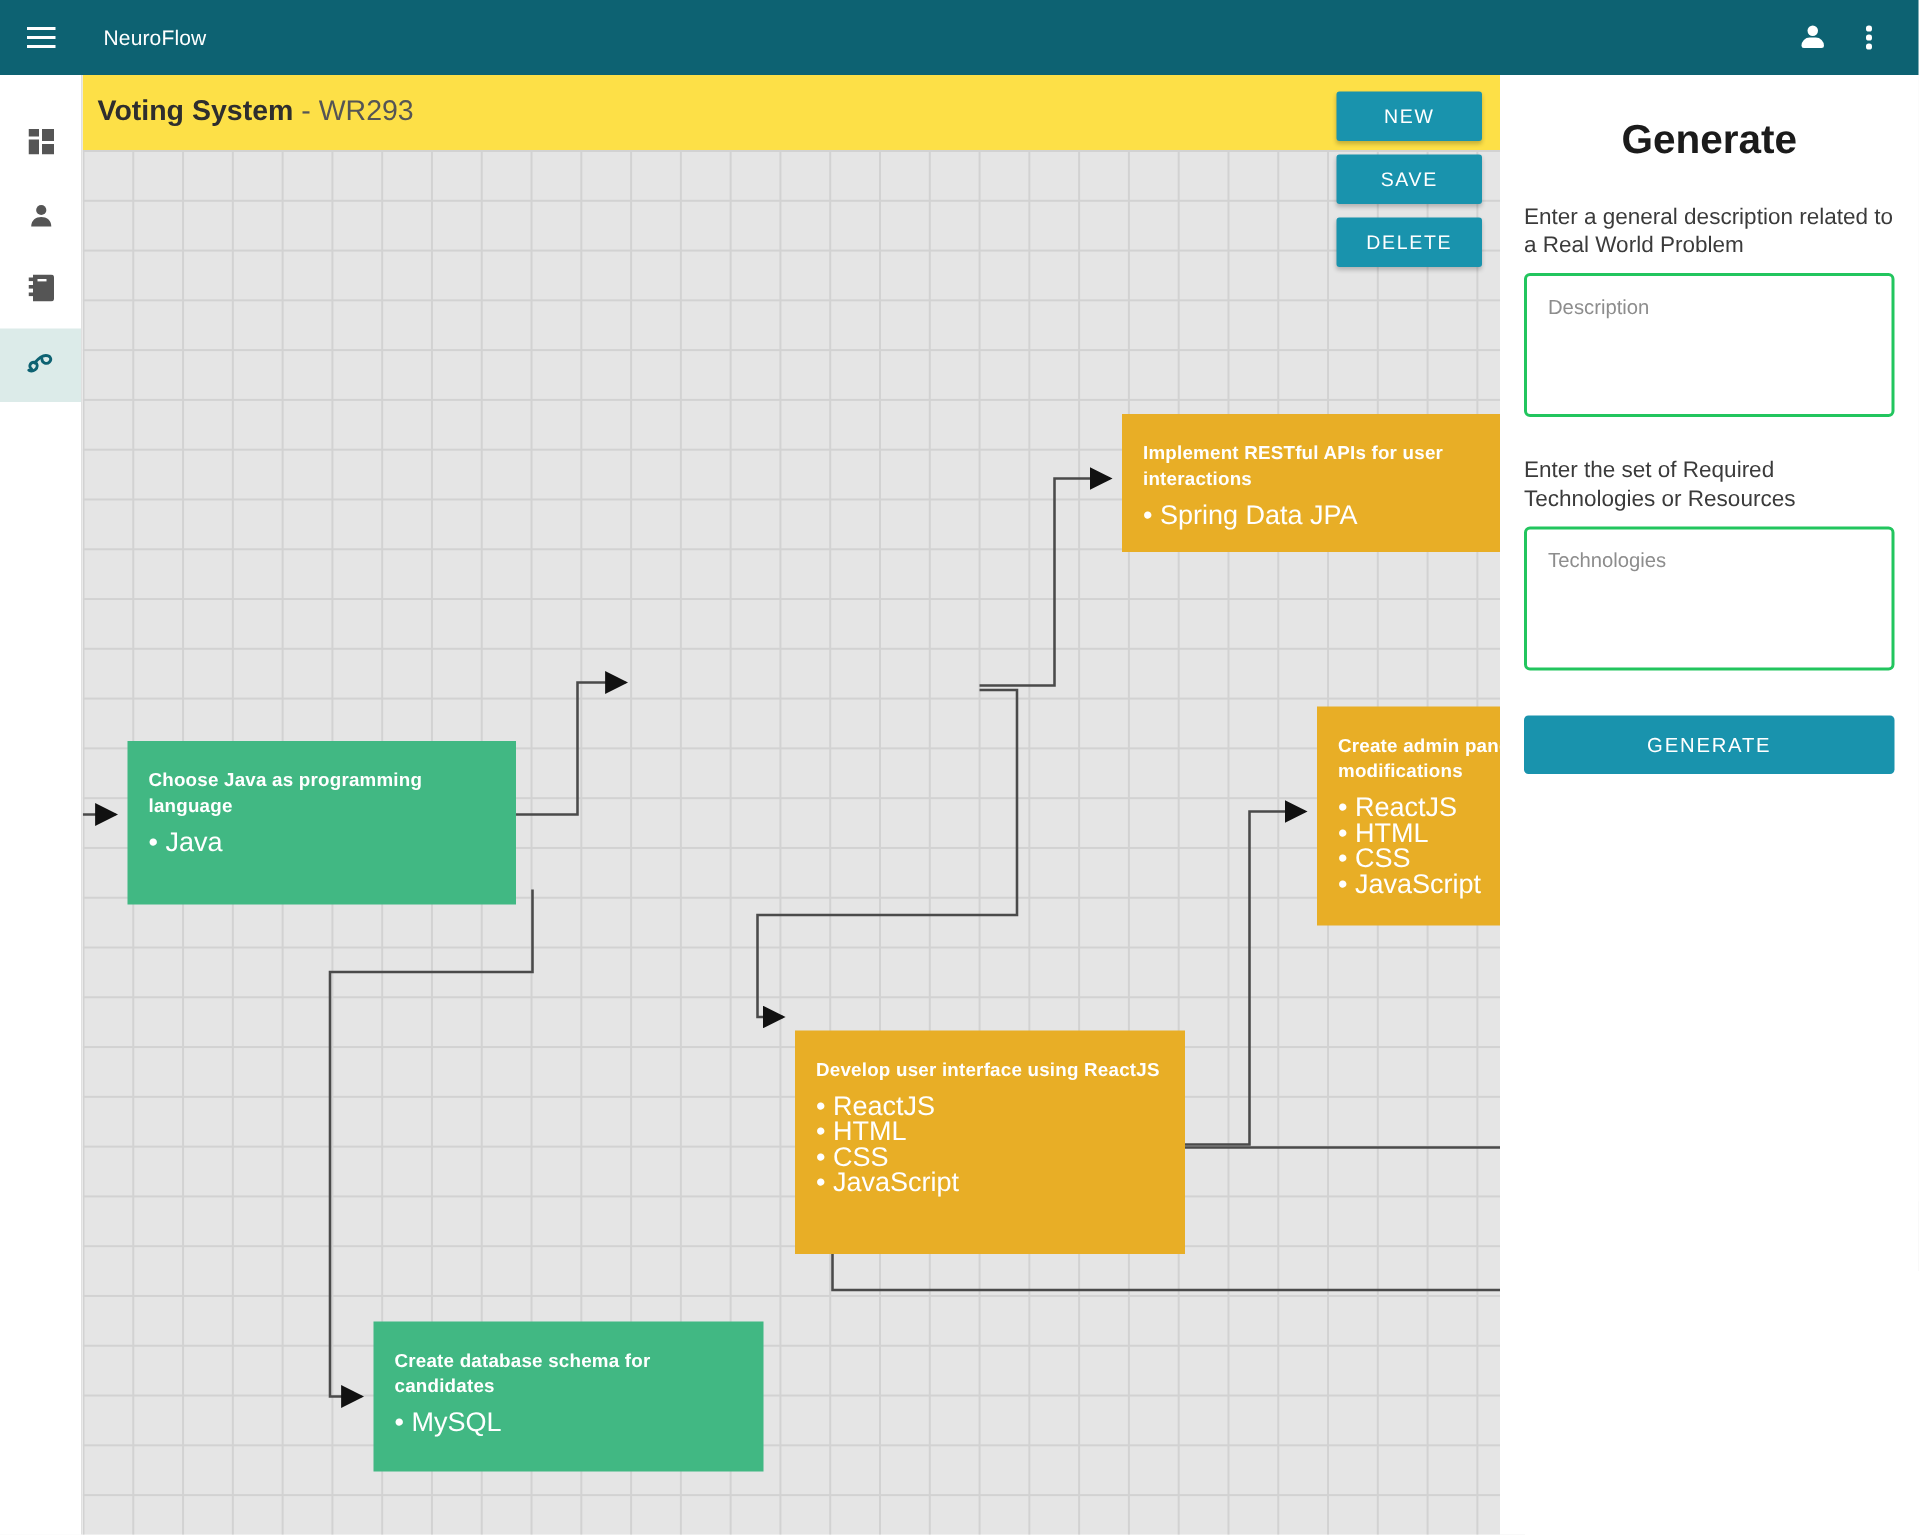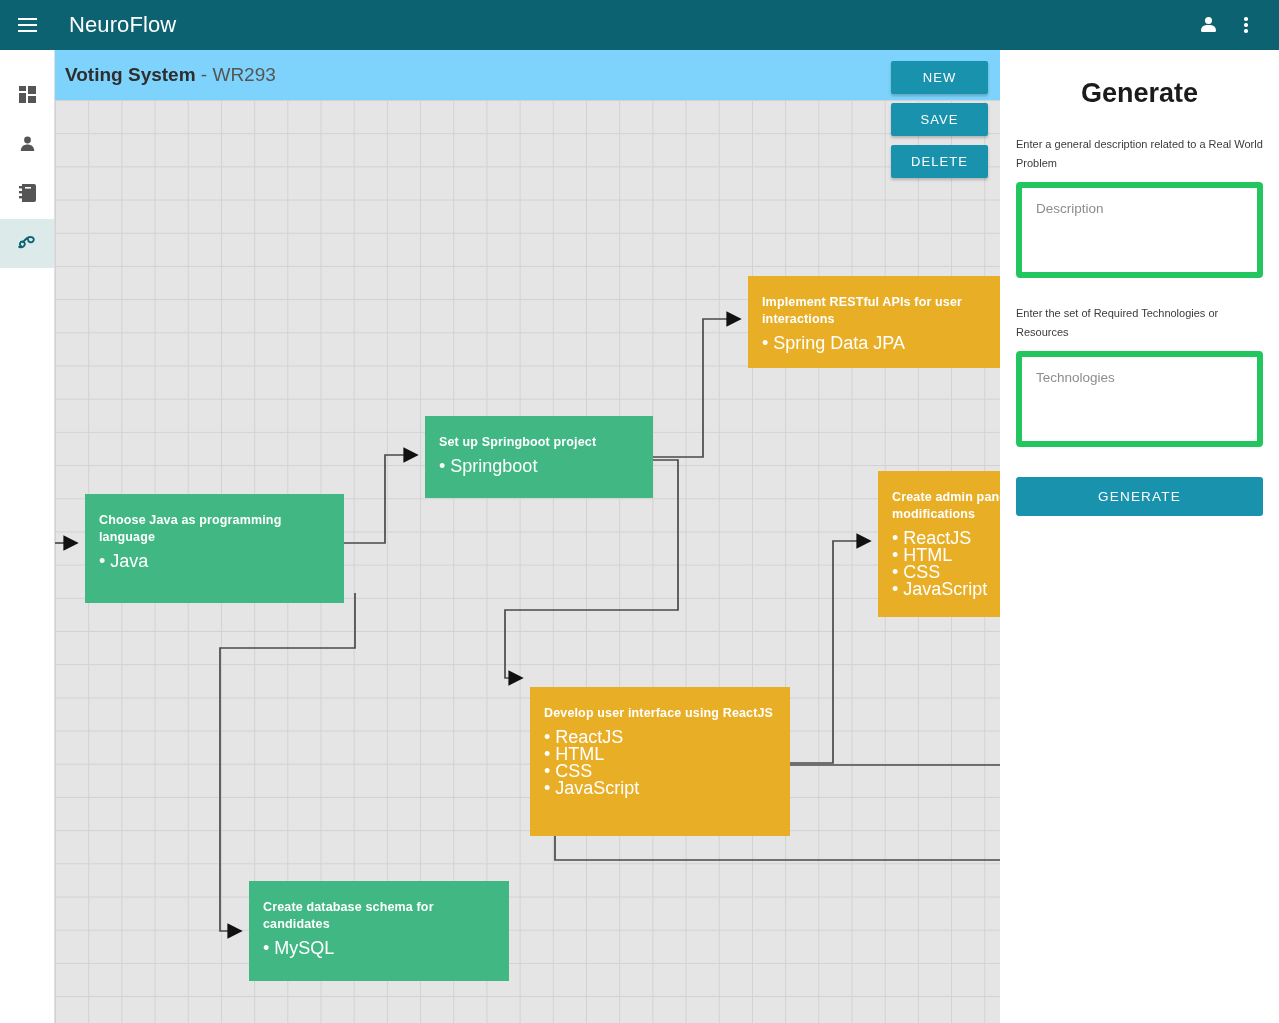--- a/index.html
+++ b/index.html
@@ -20,21 +20,21 @@
   }
   .hamburger {
     width: 44px; height: 44px; margin-left: 5px;
     border-radius: 50%;
     display: flex; flex-direction: column;
     align-items: center; justify-content: center;
     gap: 4px; cursor: pointer;
   }
   .hamburger span { display:block; width: 19px; height: 2px; background: #ffffff; }
   .app-title {
-    color: #ffffff; font-size: 22px; font-weight: 400;
+    color: #ffffff; font-size: 14px; font-weight: 400;
     margin-left: 20px; letter-spacing: 0.1px;
   }
   .appbar-right {
     margin-left: auto; display: flex; align-items: center; gap: 4px;
     padding-right: 16px;
   }
   .appbar-icon-btn {
     width: 34px; height: 34px; display: flex;
     align-items: center; justify-content: center;
     cursor: pointer; border-radius: 50%;
@@ -67,21 +67,21 @@
   }
   .rail-item.spacer-top { height: 22px; }
   .rail-item.active { background: #dcebe9; }
   .rail-icon { color: #555555; }
   .rail-item.active .rail-icon { color: #0d6272; }
 
   
   .editor-header {
     position: absolute; top: 50px; left: 55px;
     width: 945px; height: 50px;
-    background: #7dd3fc;
+    background: #fde047;
     display: flex; align-items: center;
     z-index: 20;
   }
   .doc-title {
     margin-left: 10px; font-size: 19px; font-weight: bold; color: #2e2e2e;
     white-space: nowrap;
   }
   .doc-title .doc-id { font-weight: 400; color: #555555; }
   .header-tools {
     margin-left: auto; display: flex; align-items: center; gap: 9px;
@@ -143,26 +143,26 @@
     width: 279px; height: 751px;
     background: #ffffff;
     padding: 14px 16px 0 16px;
     z-index: 25;
   }
   .gen-heading {
     font-size: 27px; font-weight: bold; color: #1b1b1b;
     text-align: center; margin-top: 14px; margin-bottom: 26px;
   }
   .field-label {
-    font-size: 11px; color: #3b3b3b; line-height: 19px;
+    font-size: 15px; color: #3b3b3b; line-height: 19px;
     margin-bottom: 9px;
   }
   .field-box {
     width: 247px; height: 96px;
-    border: 6px solid #22c55e; border-radius: 4px;
+    border: 2px solid #22c55e; border-radius: 4px;
     background: #ffffff;
     font-family: "Liberation Sans", sans-serif;
     font-size: 13.5px; color: #2b2b2b;
     padding: 13px 14px; resize: none; outline: none;
     margin-bottom: 26px;
     display: block;
   }
   .field-box::placeholder { color: #8d8d8d; }
   .generate-btn {
     width: 247px; height: 39px;
@@ -307,26 +307,20 @@
       </g>
     </svg>
 
     <div class="node amber" style="left:693px; top:176px; width:253px; height:92px;">
       <div class="node-title">Implement RESTful APIs for user interactions</div>
       <ul class="node-list">
         <li>Spring Data JPA</li>
       </ul>
     </div>
 
-    <div class="node green" style="left:370px; top:316px; width:228px; height:82px;">
-      <div class="node-title">Set up Springboot project</div>
-      <ul class="node-list">
-        <li>Springboot</li>
-      </ul>
-    </div>
 
     <div class="node green" style="left:30px; top:394px; width:259px; height:109px;">
       <div class="node-title">Choose Java as programming language</div>
       <ul class="node-list">
         <li>Java</li>
       </ul>
     </div>
 
     <div class="node amber" style="left:823px; top:371px; width:185px; height:146px;">
       <div class="node-title">Create admin panel for modifications</div>

